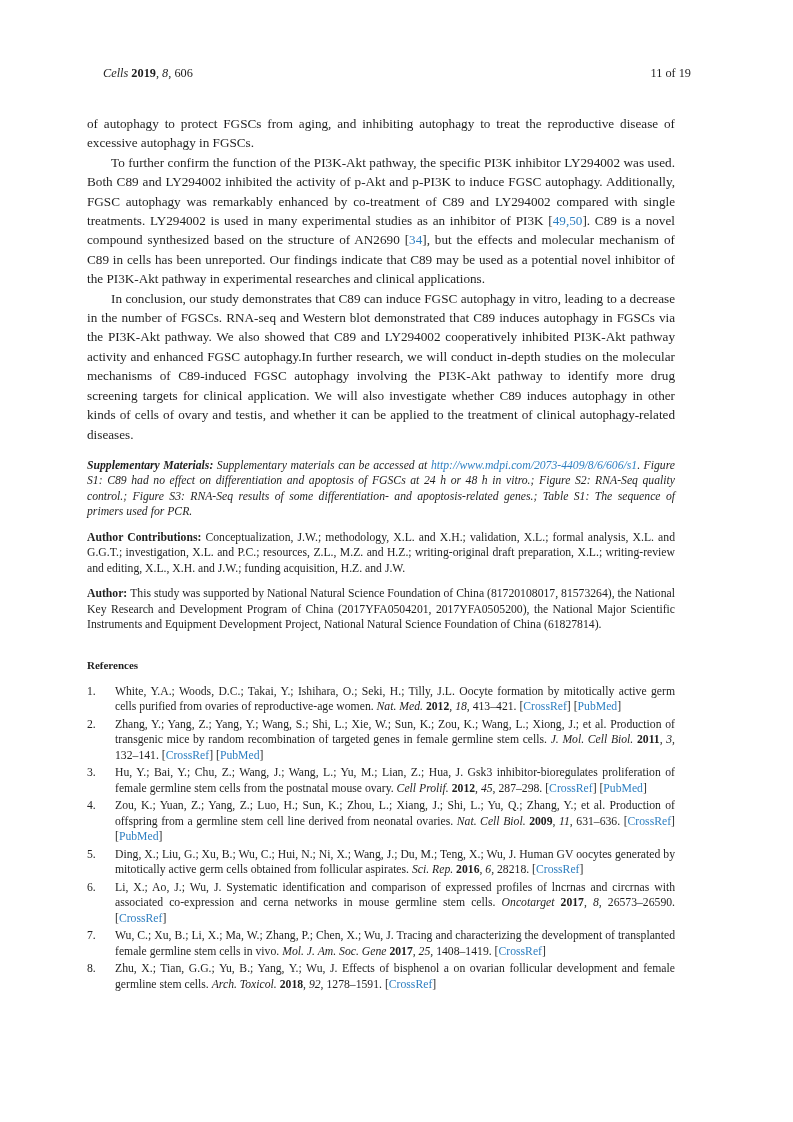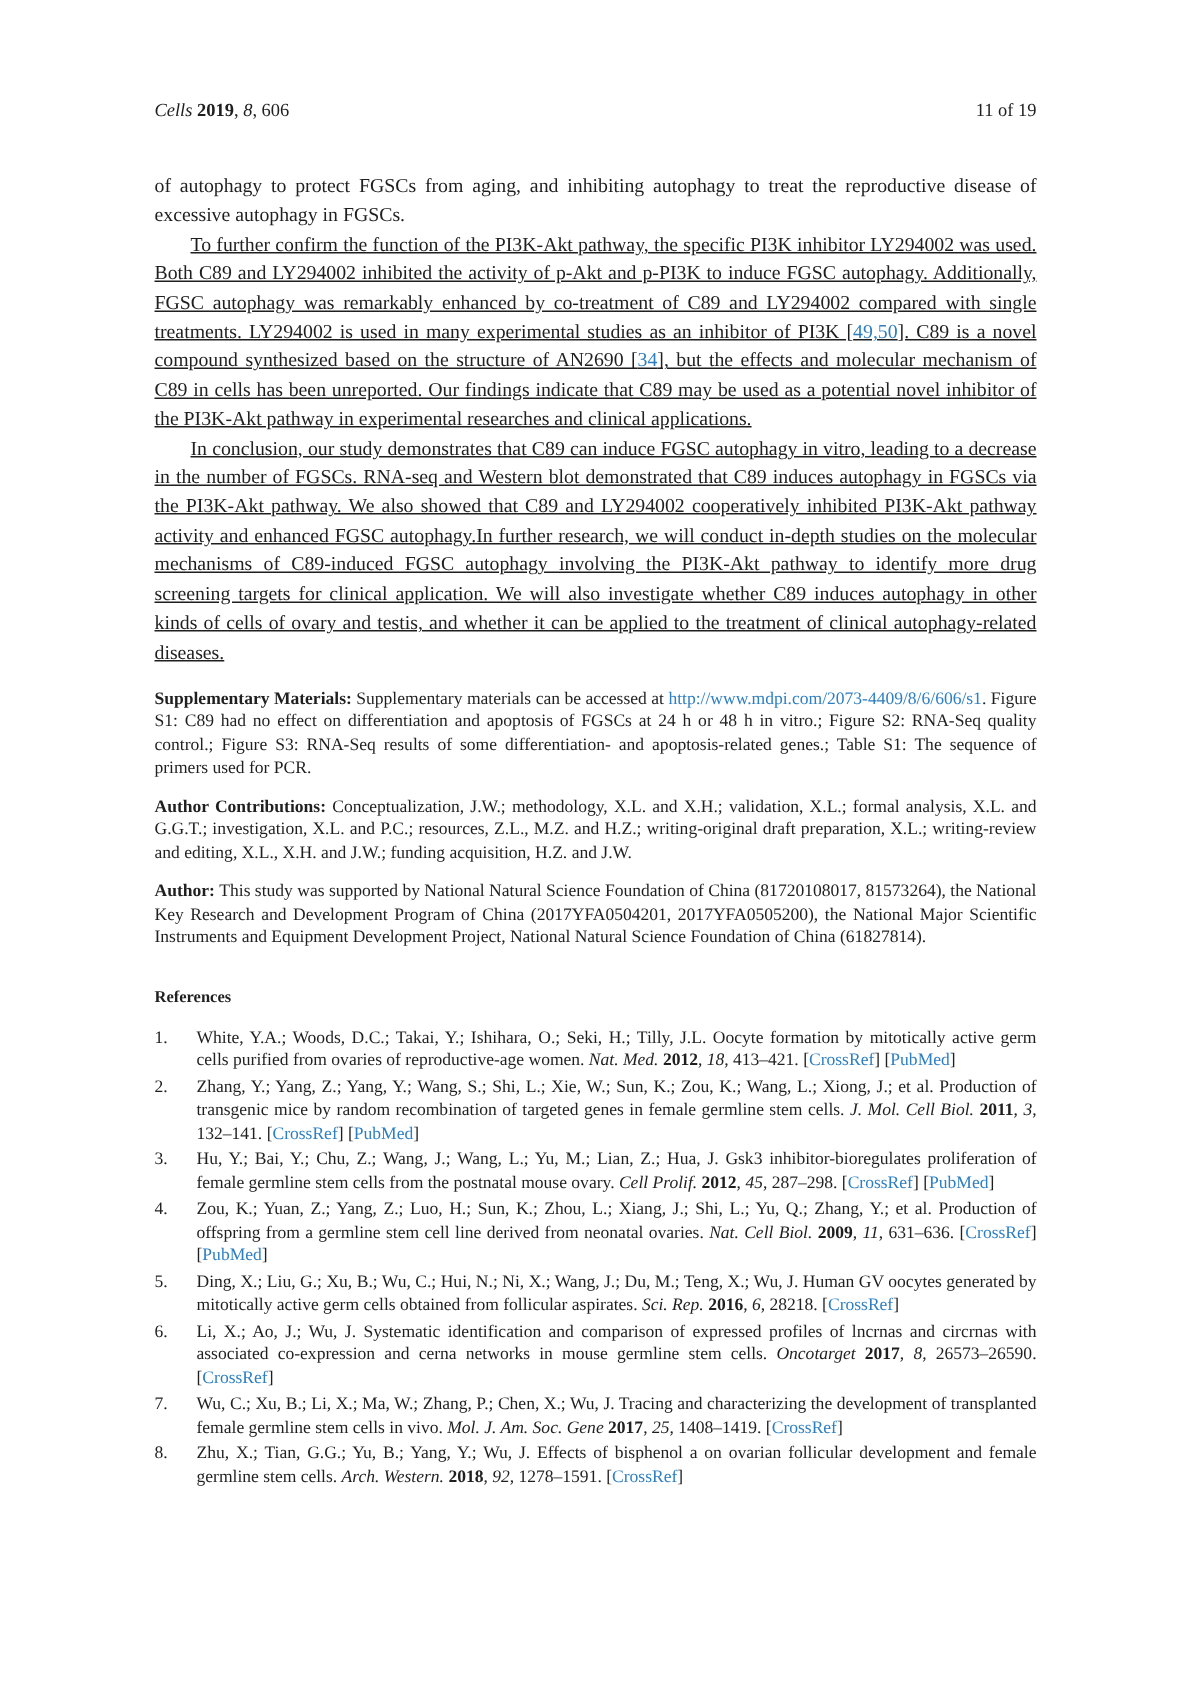--- a/index.html
+++ b/index.html
@@ -8,26 +8,26 @@
   .page {
     position:relative; width:793px; height:1122px; background:#fff;
     font-family:"Liberation Serif", serif; color:var(--ink);
     overflow:hidden;
   }
   .header {
     position:absolute; top:66px; left:103px; width:588px;
     display:flex; justify-content:space-between; align-items:baseline;
     font-size:12.3px;
   }
-  .content { position:absolute; top:114px; left:103px; width:588px; }
+  .content { position:absolute; top:114px; left:87px; width:588px; }
   .para { margin:0; font-size:13.2px; line-height:19.4px; text-align:justify; }
-  .para.indent { text-indent:24px;text-decoration:underline; }
+  .para.indent { text-indent:24px; }
   #notes { margin-top:14px; }
   .note { margin:10px 0 0 0; font-size:11.7px; line-height:15.5px; text-align:justify; }
-  .note:first-child { margin-top:0; }
+  .note:first-child { margin-top:0;font-style:italic; }
   .refs-heading { margin:26px 0 13px 0; font-size:11px; font-weight:bold; }
   #refs { list-style:none; margin:0; padding:0; }
   .ref-item {
     position:relative; padding-left:28px; margin:0 0 2px 0;
     font-size:11.7px; line-height:15.5px; text-align:justify;
   }
   .ref-num { position:absolute; left:0; top:0; }
   .it { font-style:italic;margin-top:12px; }
   .bd { font-weight:bold; }
   .lk { color:var(--link); }
@@ -55,16 +55,16 @@
       </section>
     <h2 class="refs-heading">References</h2>
     <ol id="refs">
         <li class="ref-item"><span class="ref-num">1.</span><span>White, Y.A.; Woods, D.C.; Takai, Y.; Ishihara, O.; Seki, H.; Tilly, J.L. Oocyte formation by mitotically active germ cells purified from ovaries of reproductive-age women. </span><span class="it">Nat. Med. </span><span class="bd">2012</span><span>, </span><span class="it">18</span><span>, 413–421. [</span><span class="lk">CrossRef</span><span>] [</span><span class="lk">PubMed</span><span>]</span></li>
         <li class="ref-item"><span class="ref-num">2.</span><span>Zhang, Y.; Yang, Z.; Yang, Y.; Wang, S.; Shi, L.; Xie, W.; Sun, K.; Zou, K.; Wang, L.; Xiong, J.; et al. Production of transgenic mice by random recombination of targeted genes in female germline stem cells. </span><span class="it">J. Mol. Cell Biol. </span><span class="bd">2011</span><span>, </span><span class="it">3</span><span>, 132–141. [</span><span class="lk">CrossRef</span><span>] [</span><span class="lk">PubMed</span><span>]</span></li>
         <li class="ref-item"><span class="ref-num">3.</span><span>Hu, Y.; Bai, Y.; Chu, Z.; Wang, J.; Wang, L.; Yu, M.; Lian, Z.; Hua, J. Gsk3 inhibitor-bioregulates proliferation of female germline stem cells from the postnatal mouse ovary. </span><span class="it">Cell Prolif. </span><span class="bd">2012</span><span>, </span><span class="it">45</span><span>, 287–298. [</span><span class="lk">CrossRef</span><span>] [</span><span class="lk">PubMed</span><span>]</span></li>
         <li class="ref-item"><span class="ref-num">4.</span><span>Zou, K.; Yuan, Z.; Yang, Z.; Luo, H.; Sun, K.; Zhou, L.; Xiang, J.; Shi, L.; Yu, Q.; Zhang, Y.; et al. Production of offspring from a germline stem cell line derived from neonatal ovaries. </span><span class="it">Nat. Cell Biol. </span><span class="bd">2009</span><span>, </span><span class="it">11</span><span>, 631–636. [</span><span class="lk">CrossRef</span><span>] [</span><span class="lk">PubMed</span><span>]</span></li>
         <li class="ref-item"><span class="ref-num">5.</span><span>Ding, X.; Liu, G.; Xu, B.; Wu, C.; Hui, N.; Ni, X.; Wang, J.; Du, M.; Teng, X.; Wu, J. Human GV oocytes generated by mitotically active germ cells obtained from follicular aspirates. </span><span class="it">Sci. Rep. </span><span class="bd">2016</span><span>, </span><span class="it">6</span><span>, 28218. [</span><span class="lk">CrossRef</span><span>]</span></li>
         <li class="ref-item"><span class="ref-num">6.</span><span>Li, X.; Ao, J.; Wu, J. Systematic identification and comparison of expressed profiles of lncrnas and circrnas with associated co-expression and cerna networks in mouse germline stem cells. </span><span class="it">Oncotarget </span><span class="bd">2017</span><span>, </span><span class="it">8</span><span>, 26573–26590. [</span><span class="lk">CrossRef</span><span>]</span></li>
         <li class="ref-item"><span class="ref-num">7.</span><span>Wu, C.; Xu, B.; Li, X.; Ma, W.; Zhang, P.; Chen, X.; Wu, J. Tracing and characterizing the development of transplanted female germline stem cells in vivo. </span><span class="it">Mol. J. Am. Soc. Gene </span><span class="bd">2017</span><span>, </span><span class="it">25</span><span>, 1408–1419. [</span><span class="lk">CrossRef</span><span>]</span></li>
-        <li class="ref-item"><span class="ref-num">8.</span><span>Zhu, X.; Tian, G.G.; Yu, B.; Yang, Y.; Wu, J. Effects of bisphenol a on ovarian follicular development and female germline stem cells. </span><span class="it">Arch. Western. </span><span class="bd">2018</span><span>, </span><span class="it">92</span><span>, 1278–1591. [</span><span class="lk">CrossRef</span><span>]</span></li>
+        <li class="ref-item"><span class="ref-num">8.</span><span>Zhu, X.; Tian, G.G.; Yu, B.; Yang, Y.; Wu, J. Effects of bisphenol a on ovarian follicular development and female germline stem cells. </span><span class="it">Arch. Toxicol. </span><span class="bd">2018</span><span>, </span><span class="it">92</span><span>, 1278–1591. [</span><span class="lk">CrossRef</span><span>]</span></li>
       </ol>
   </main>
 </div>
 
 </body></html>

